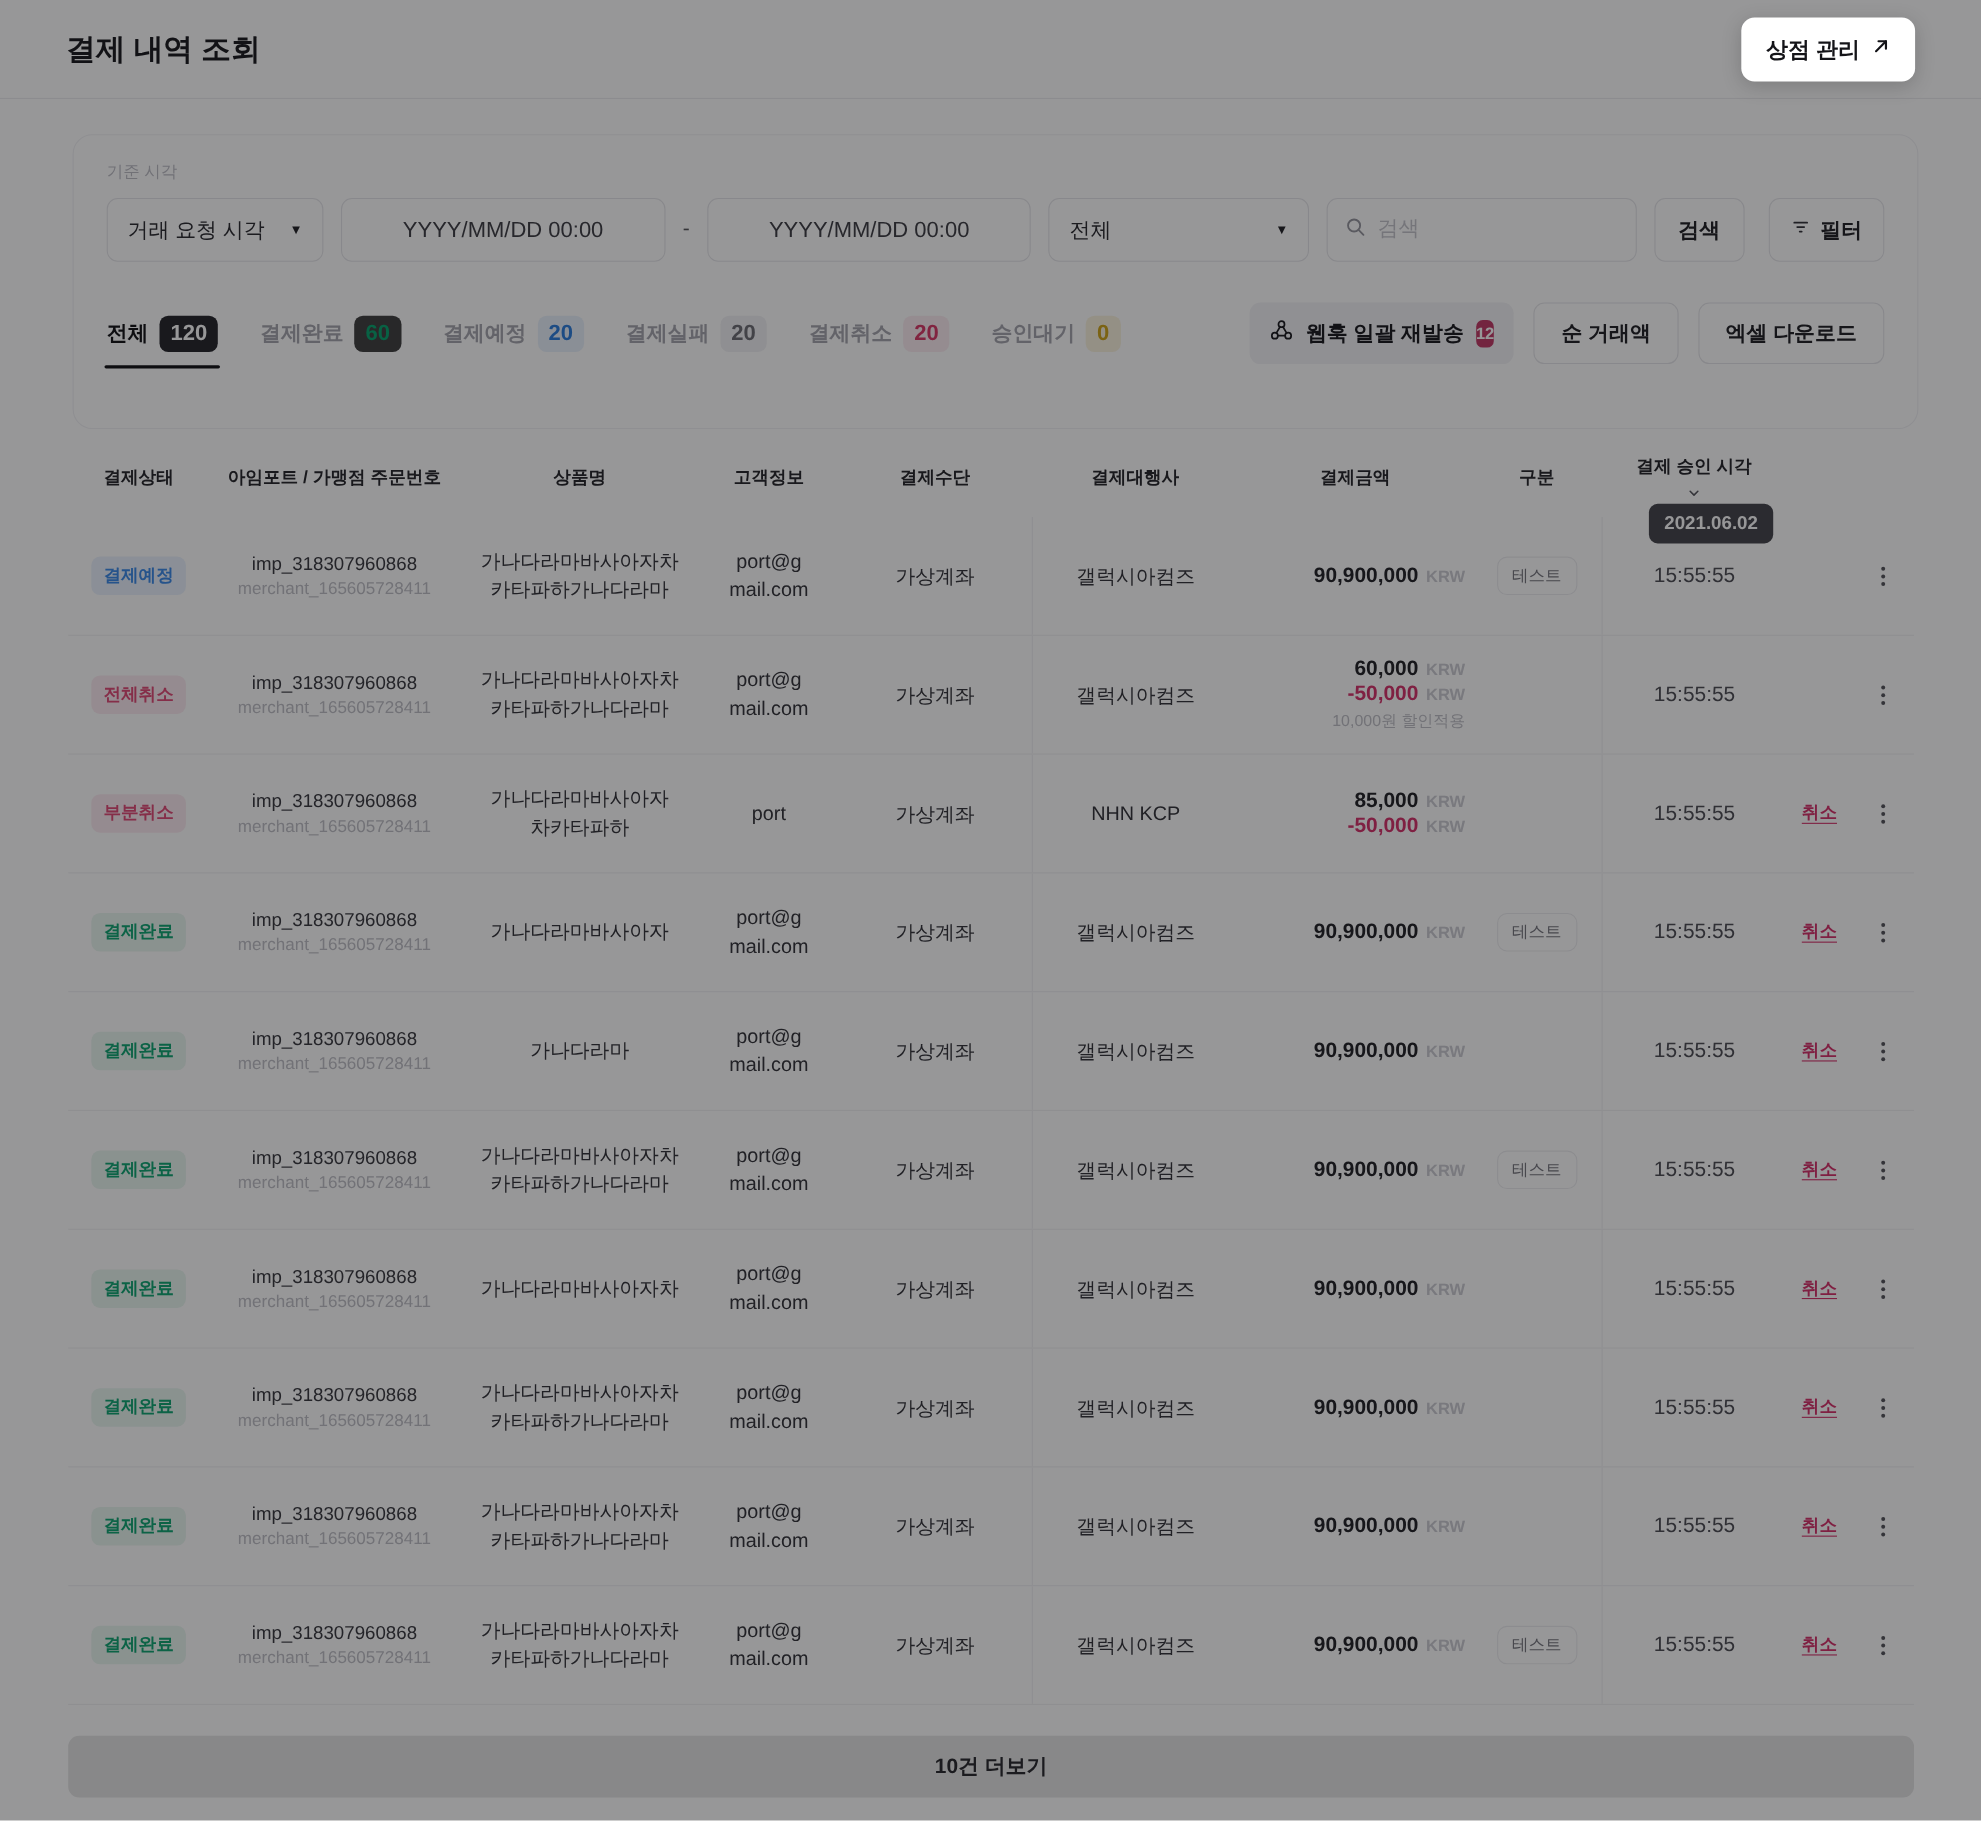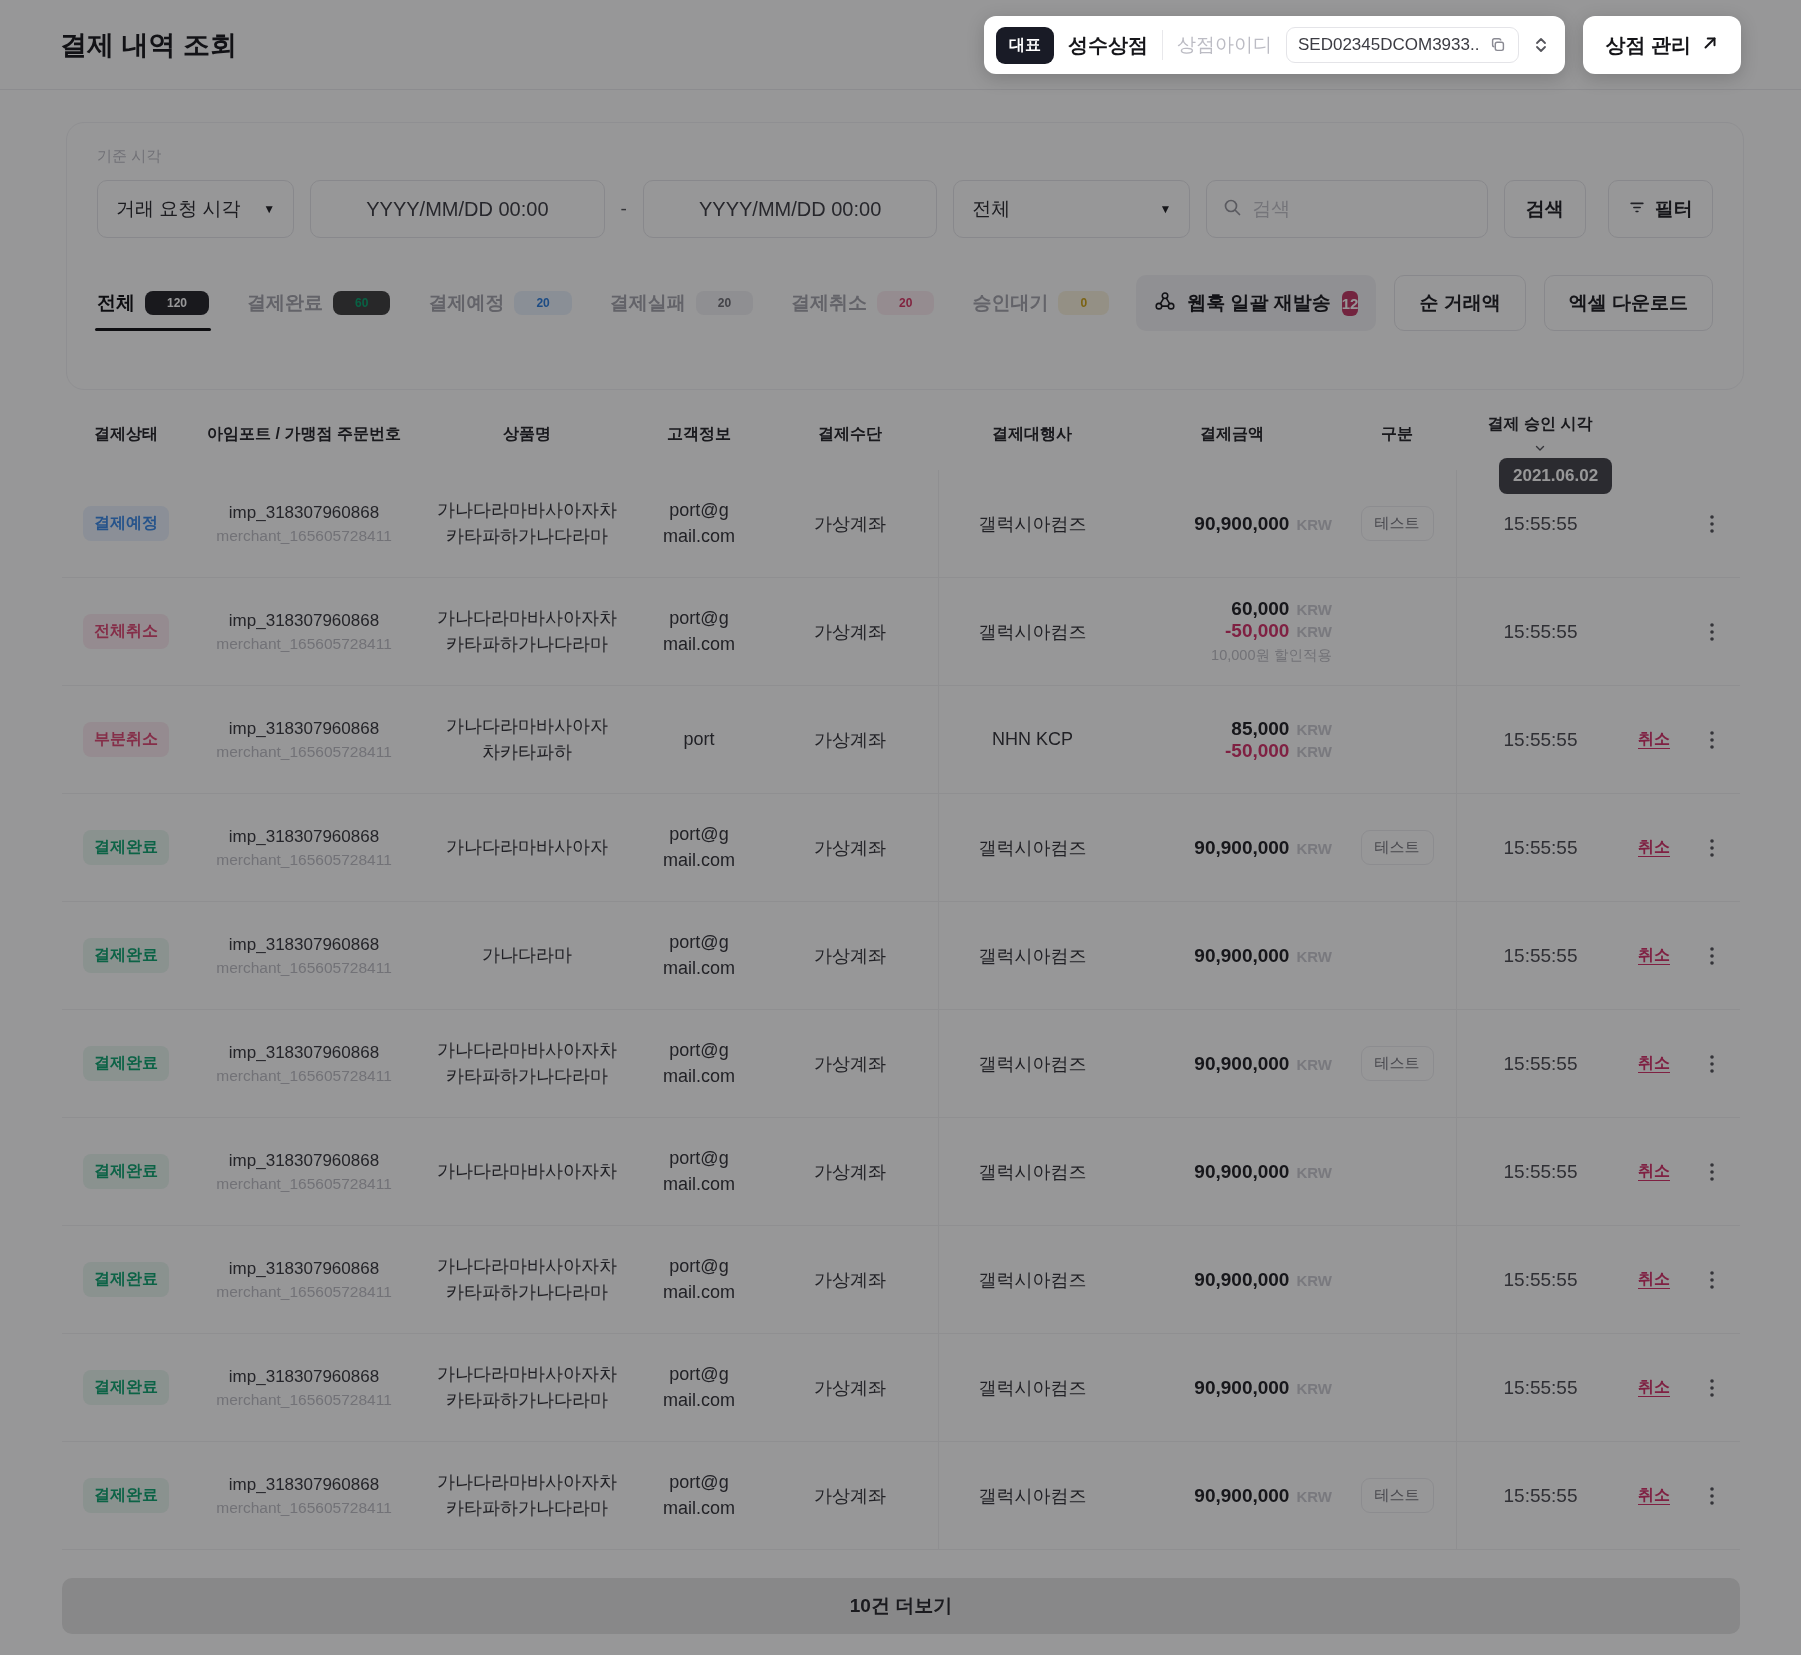--- a/index.html
+++ b/index.html
@@ -41,21 +41,21 @@
   .ctl-search input { border:0; outline:0; width:100%; font-size:19px; color:#3C3C43; font-family:inherit; background:transparent; }
   .ctl-search input::placeholder { color:#C4C4CB; opacity:1; }
   .btn { border:1.5px solid #E6E6EA; border-radius:10px; background:#fff; font-size:19px; font-weight:600; color:#222227; display:flex; align-items:center; justify-content:center; cursor:pointer; font-family:inherit; }
   .search-btn { width:82px; }
   .filter-btn { width:106px; gap:9px; margin-left:6px; }
 
   
   .tabs-row { display:flex; align-items:center; margin-top:36px; height:58px; }
   .tabs { display:flex; gap:38px; }
   .tab { position:relative; display:flex; align-items:center; gap:10px; font-size:19px; font-weight:600; color:#A6A6AE; cursor:pointer; }
-  .tab .cnt { border-radius:8px; padding:5px 22px; font-size:12px; font-weight:600;text-align:right; }
+  .tab .cnt { border-radius:8px; padding:5px 10px; font-size:20px; font-weight:600;text-align:right; }
   .cnt.dark { background:#26262C; color:#fff; }
   .cnt.green { background:#404040; color:#09A46F; }
   .cnt.blue { background:#E9F1FC; color:#2E7FDD; }
   .cnt.gray { background:#F1F1F4; color:#6E6E76; }
   .cnt.pink { background:#FCEDF2; color:#D93A68; }
   .cnt.yellow { background:#FAF3DE; color:#CFA51B; }
   .tab.active { color:#141418; font-weight:700; }
   .tab.active::after { content:""; position:absolute; left:-2px; right:-2px; bottom:-15px; height:3px; background:#141418; border-radius:2px; }
   .tab-actions { margin-left:auto; display:flex; gap:18px; }
   .webhook-btn { height:56px; background:#F3F3F6; border:0; border-radius:10px; padding:0 18px; display:flex; align-items:center; gap:11px; font-size:19px; font-weight:600; color:#1B1B20; cursor:pointer; font-family:inherit; }
@@ -95,41 +95,20 @@
 </head>
 <body>
 
 <div class="page">
 
   <header class="topbar">
     <h1 class="page-title">결제 내역 조회</h1>
   </header>
 
   <div class="spotlight">
-    <div class="merchant-widget">
-      <span class="rep-badge">대표</span>
-      <span class="store-name">성수상점</span>
-      <span class="vdiv"></span>
-      <span class="store-id-label">상점아이디</span>
-      <span class="store-id-pill">
-        <span>SED02345DCOM3933..</span>
-        <span class="icon-btn">
-          <svg width="18" height="18" viewBox="0 0 20 20" fill="none" stroke="#8A8A93" stroke-width="1.6">
-            <rect x="7" y="7" width="9" height="9" rx="2"></rect>
-              <path d="M13 5V5a2 2 0 0 0-2-2H6a2 2 0 0 0-2 2v5a2 2 0 0 0 2 2"></path>
-          </svg>
-        </span>
-      </span>
-      <span class="icon-btn">
-        <svg width="16" height="20" viewBox="0 0 16 20" fill="none" stroke="#55555C" stroke-width="1.8" stroke-linecap="round" stroke-linejoin="round">
-          <path d="M4 8l4-4 4 4"></path>
-            <path d="M4 12l4 4 4-4"></path>
-        </svg>
-      </span>
-    </div>
     <button class="manage-btn">
       <span>상점 관리</span>
       <span>
         <svg width="18" height="18" viewBox="0 0 20 20" fill="none" stroke="#141418" stroke-width="2.2" stroke-linecap="round" stroke-linejoin="round">
           <path d="M5 15L15 5"></path>
             <path d="M7.5 5H15v7.5"></path>
         </svg>
       </span>
     </button>
   </div>

